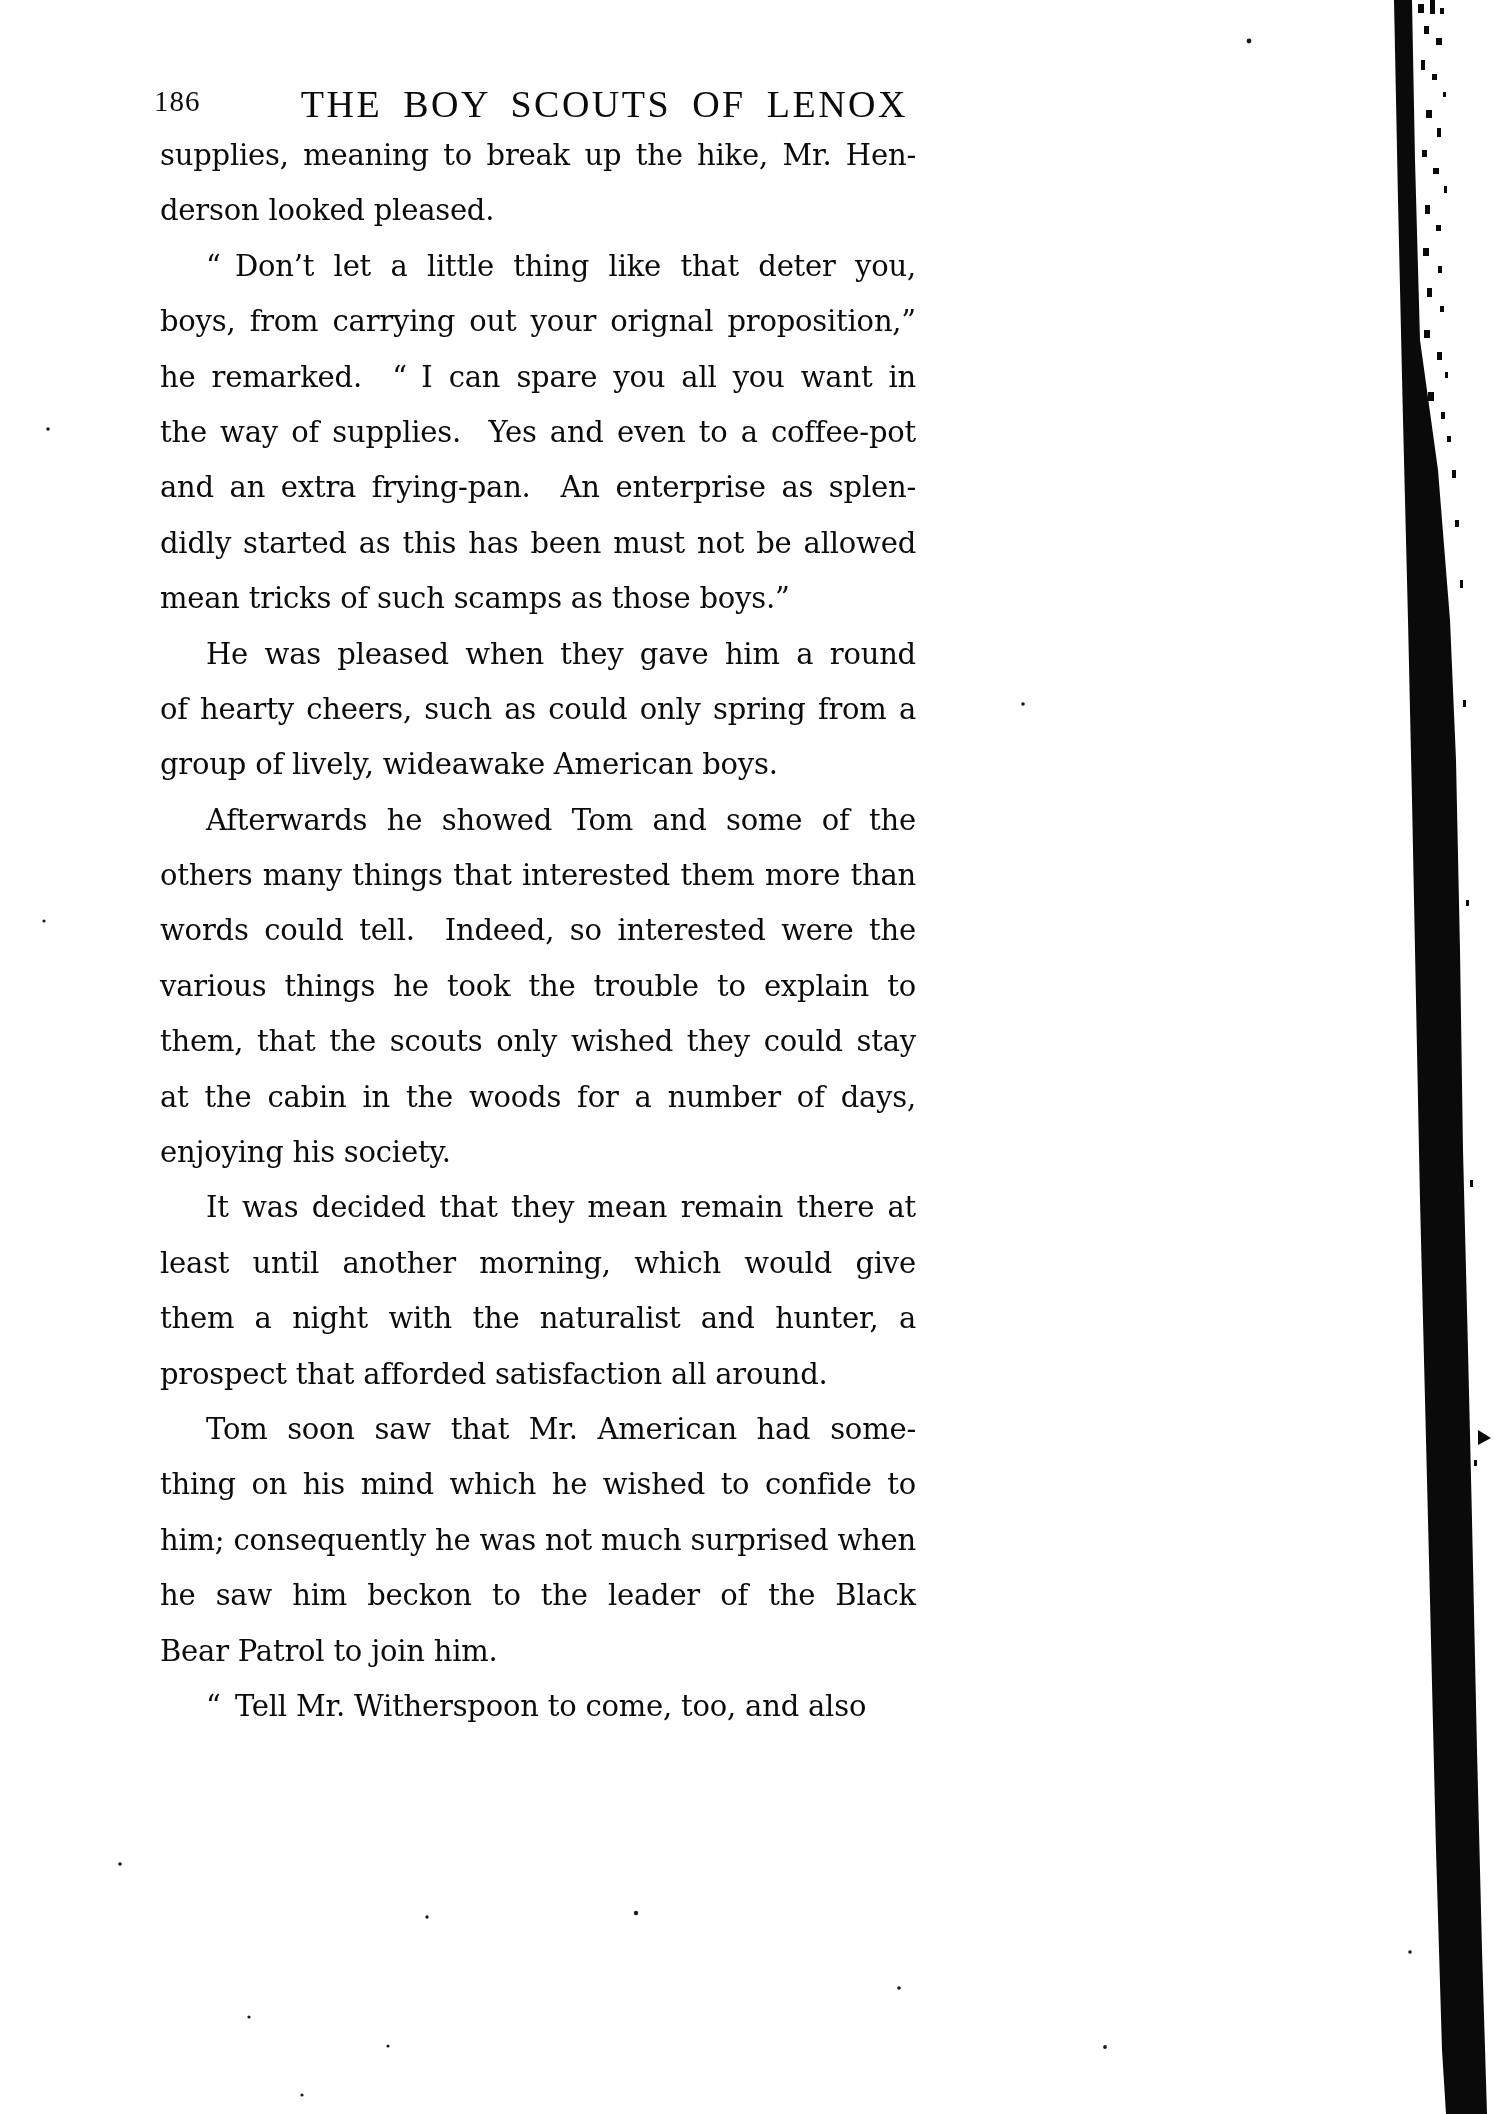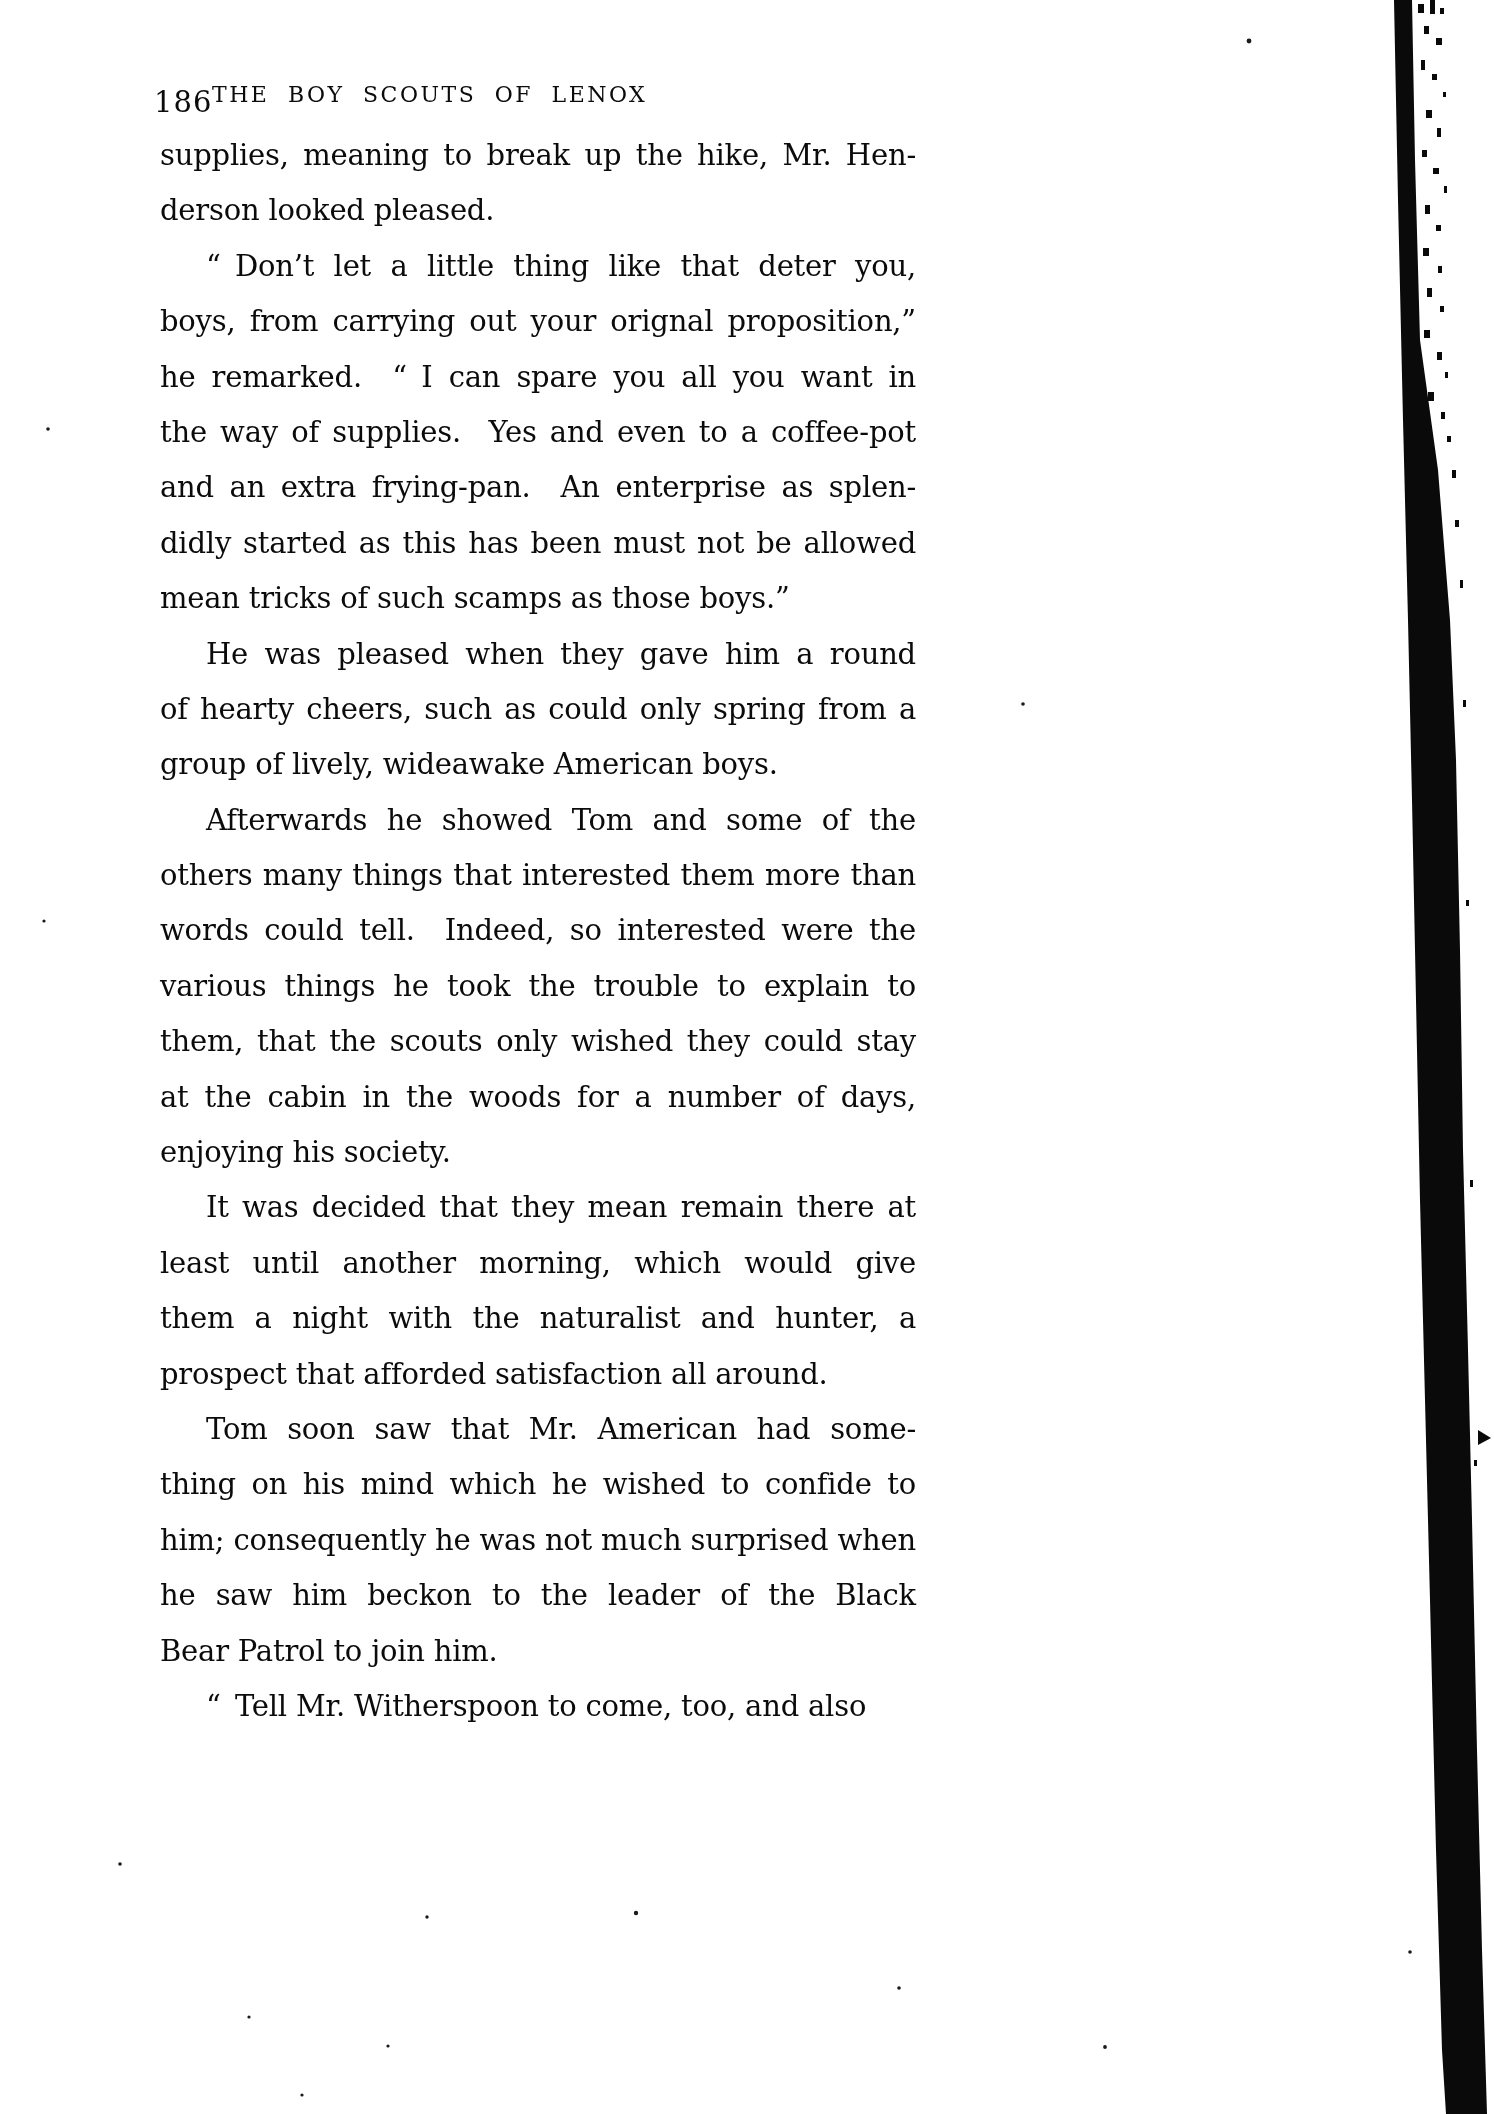--- a/index.html
+++ b/index.html
@@ -15,31 +15,32 @@
     overflow: hidden;
     font-family: "DejaVu Serif", "Liberation Serif", serif;
     color: #0b0b0b;
   }
   .running-head {
     position: absolute;
     top: 82px;
     left: 152px;
     width: 756px;
     height: 42px;
+    font-family: Liberation Serif, serif;
   }
   .folio {
     position: absolute;
     left: 2px;
     top: 3px;
     font-size: 29px;
     letter-spacing: 1px;
   }
   .head-title {
-    text-align: left;
-    font-size: 22px;
+    text-align: right;
+    font-size: 38px;
     letter-spacing: 2.5px;
     word-spacing: 9px;
     padding-left: 60px;
     white-space: nowrap;
   }
   .text-block {
     position: absolute;
     top: 128px;
     left: 160px;
     width: 756px;

